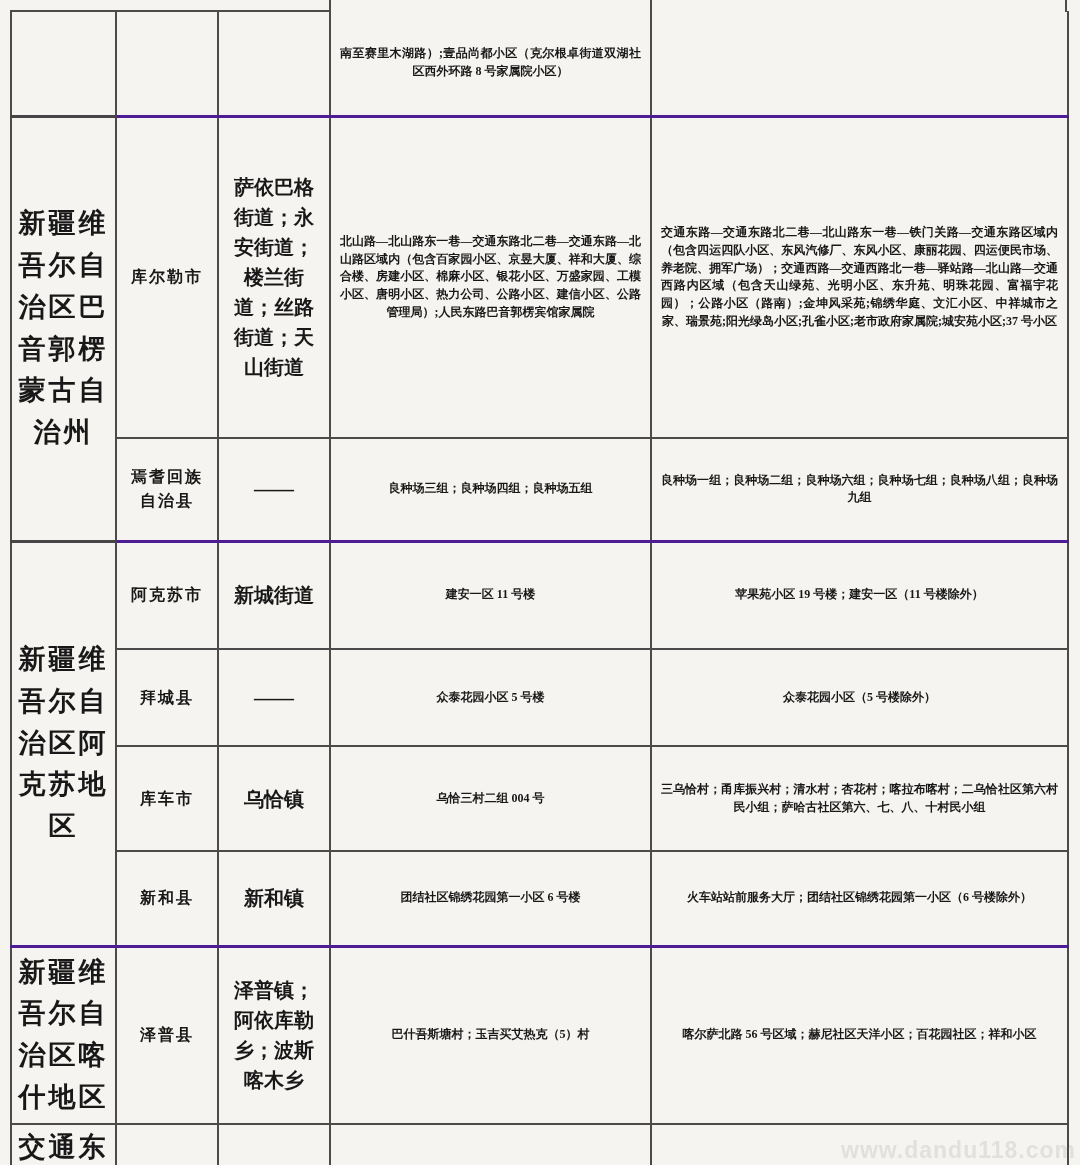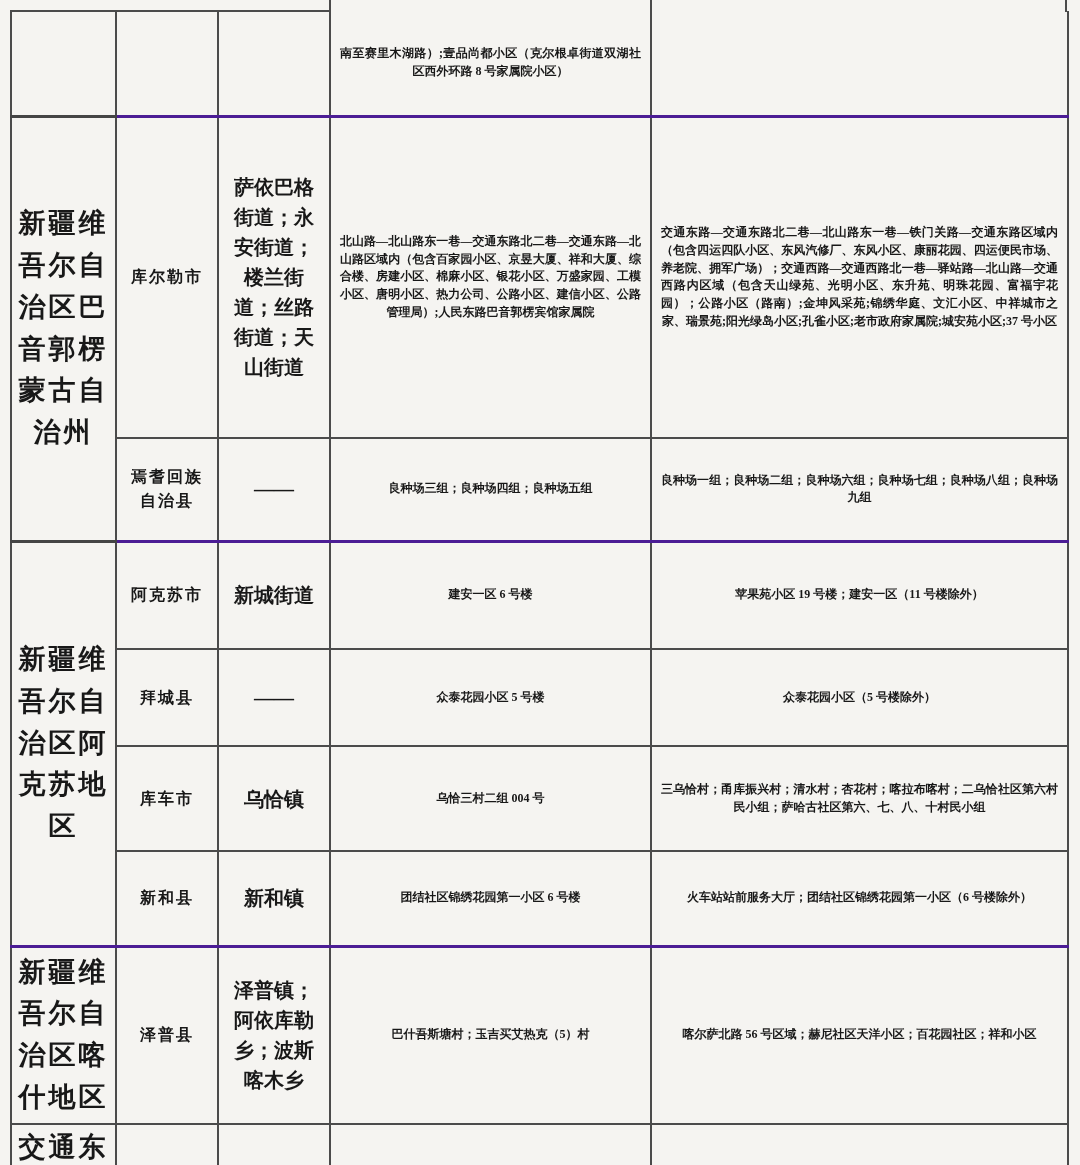--- a/index.html
+++ b/index.html
@@ -94,21 +94,21 @@
       <td class="c2">焉耆回族自治县</td>
       <td class="c3">——</td>
       <td class="para">良种场三组；良种场四组；良种场五组</td>
       <td class="para">良种场一组；良种场二组；良种场六组；良种场七组；良种场八组；良种场九组</td>
     </tr>
 
     <tr class="rD secTop">
       <td class="c1 c1span" rowspan="4">新疆维吾尔自治区阿克苏地区</td>
       <td class="c2">阿克苏市</td>
       <td class="c3">新城街道</td>
-      <td class="para">建安一区 6 号楼</td>
+      <td class="para">建安一区 11 号楼</td>
       <td class="para">苹果苑小区 19 号楼；建安一区（11 号楼除外）</td>
     </tr>
     <tr class="rE">
       <td class="c2">拜城县</td>
       <td class="c3">——</td>
       <td class="para">众泰花园小区 5 号楼</td>
       <td class="para">众泰花园小区（5 号楼除外）</td>
     </tr>
     <tr class="rF">
       <td class="c2">库车市</td>
@@ -134,13 +134,14 @@
     <tr class="rI">
       <td class="c1">交通东路区域内</td>
       <td class="c2">尼勒克县</td>
       <td class="c3">喀拉苏乡</td>
       <td class="para">大喀拉苏村</td>
       <td class="para">喀拉苏乡赛普勒村</td>
     </tr>
   </tbody>
     </table>
 
+  <div class="watermark">www.dandu118.com</div>
 </div>
 
 </body></html>

